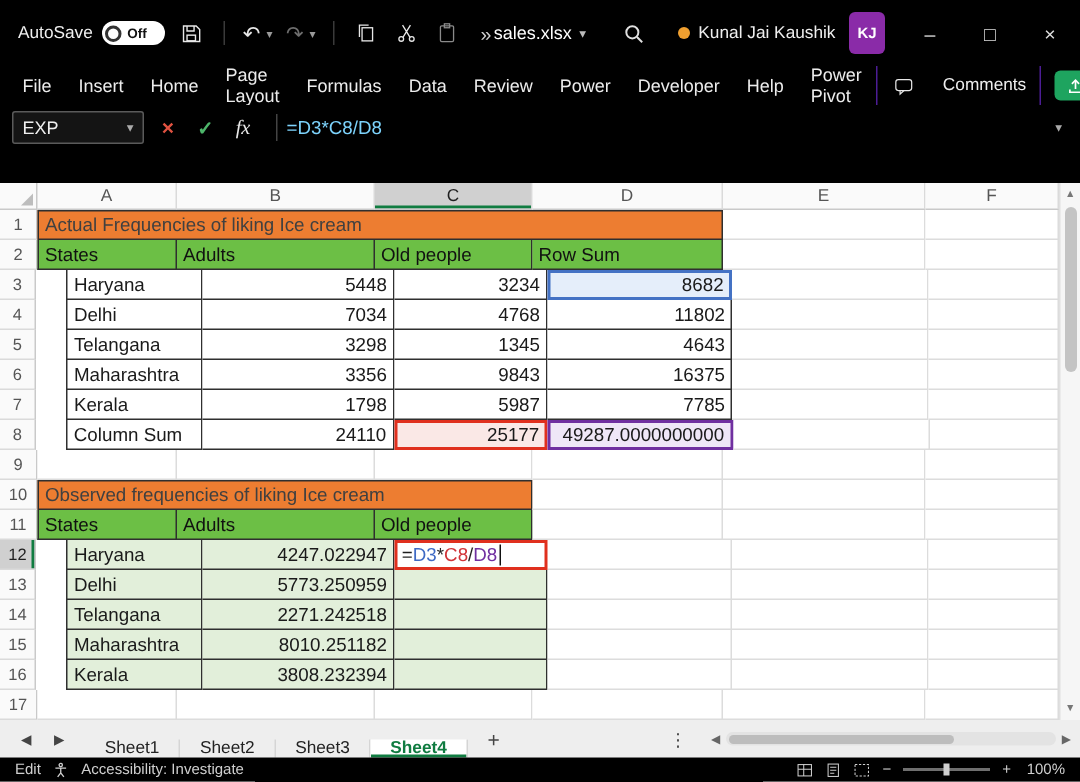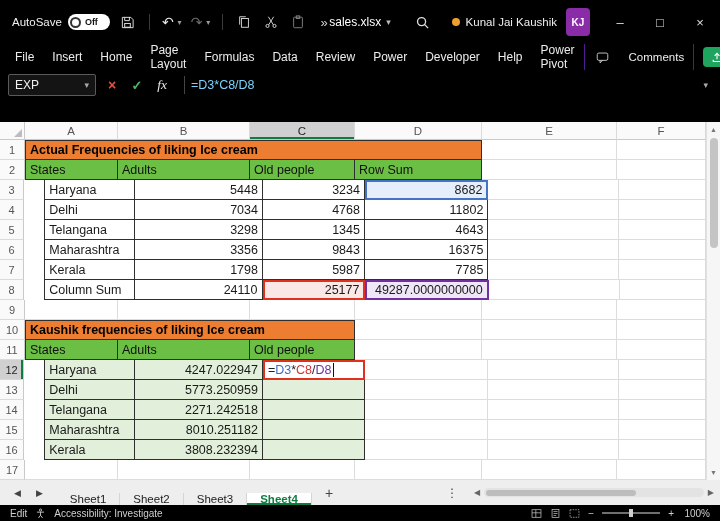--- a/index.html
+++ b/index.html
@@ -60,21 +60,21 @@
   .corner::after{content:"";position:absolute;right:2px;bottom:2px;border-left:8px solid transparent;border-bottom:8px solid #bdbdbd;}
   .col-hdr{height:18px;display:flex;align-items:center;justify-content:center;font-size:11.5px;color:#555;border-right:1px solid #dadada;border-bottom:1px solid #c9c9c9;background:#fafafa;}
   .col-hdr.sel-col{background:#d0d0d0;box-shadow:inset 0 -2px 0 #107C41;color:#1f1f1f;}
   .gridbody{display:flex;flex-direction:column;}
   .grid-row{display:flex;height:20px;}
   .row-hdr{width:25px;display:flex;align-items:center;justify-content:center;font-size:11px;color:#555;background:#fafafa;border-right:1px solid #c9c9c9;border-bottom:1px solid #dadada;}
   .row-hdr.sel-row{background:#d0d0d0;box-shadow:inset -2px 0 0 #107C41;color:#1f1f1f;}
   .cell{height:20px;font-size:12.5px;color:#1a1a1a;display:flex;align-items:center;padding:0 4px;border-right:1px solid #dcdcdc;border-bottom:1px solid #dcdcdc;white-space:nowrap;overflow:hidden;background:#fff;}
   .c-text{justify-content:flex-start;border-right-color:#2f2f2f;border-bottom-color:#2f2f2f;margin-left:20px;}
   .c-num{justify-content:flex-end;border-right-color:#2f2f2f;border-bottom-color:#2f2f2f;}
-  .c-orange{background:#ED7D31;font-weight:700;color:#000000;border-right-color:#2f2f2f;border-bottom-color:#2f2f2f;justify-content:flex-start;}
+  .c-orange{background:#ED7D31;font-weight:400;color:#404040;border-right-color:#2f2f2f;border-bottom-color:#2f2f2f;justify-content:flex-start;}
   .c-green{background:#6CBF45;color:#111;border-right-color:#2f2f2f;border-bottom-color:#2f2f2f;justify-content:flex-start;}
   .c-lg{background:#E2EFDA;border-right-color:#2f2f2f;border-bottom-color:#2f2f2f;}
   .bt{border-top:1px solid #2f2f2f;}
   .bl{border-left:1px solid #2f2f2f;}
   .c-refblue{border:2px solid #4472C4;background:#E5EEFA;}
   .c-refred{border:2px solid #E0301E;background:#FAE8E6;padding-left:35px;}
   .c-refpurple{border:2px solid #7030A0;background:#EFE7F7;}
   .c-edit{position:relative;background:#fff;border:2px solid #E0301E;justify-content:flex-start;padding:0 3px;z-index:2;}
   .caret{width:1px;height:14px;background:#111;margin-left:1px;animation:blink 1s steps(1) infinite;}
   @keyframes blink{50%{opacity:0;}}
@@ -316,21 +316,21 @@
             <div class="row-hdr">9</div>
             <div class="cell" style="width: 93px;"></div>
             <div class="cell" style="width: 132px;"></div>
             <div class="cell" style="width: 105px;"></div>
             <div class="cell" style="width: 127px;"></div>
             <div class="cell" style="width: 135px;"></div>
             <div class="cell" style="width: 89px;"></div>
           </div>
           <div class="grid-row">
             <div class="row-hdr">10</div>
-            <div class="cell c-orange bt bl" style="width: 330px;">Kaushik frequencies of liking Ice cream</div>
+            <div class="cell c-orange bt bl" style="width: 330px;">Observed frequencies of liking Ice cream</div>
             <div class="cell" style="width: 127px;"></div>
             <div class="cell" style="width: 135px;"></div>
             <div class="cell" style="width: 89px;"></div>
           </div>
           <div class="grid-row">
             <div class="row-hdr">11</div>
             <div class="cell c-green bl" style="width: 93px;">States</div>
             <div class="cell c-green" style="width: 132px;">Adults</div>
             <div class="cell c-green" style="width: 105px;">Old people</div>
             <div class="cell" style="width: 127px;"></div>

